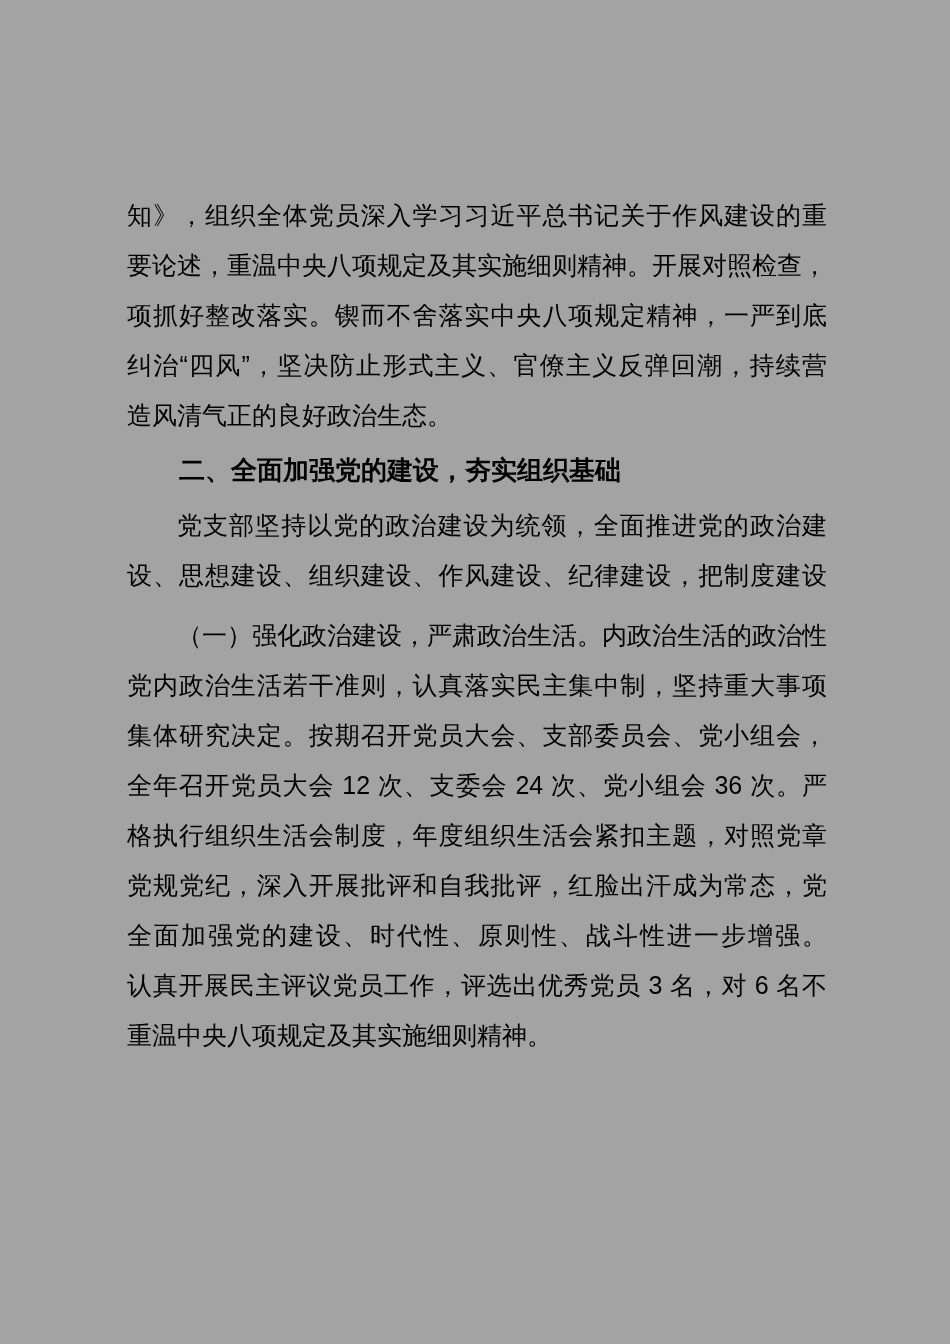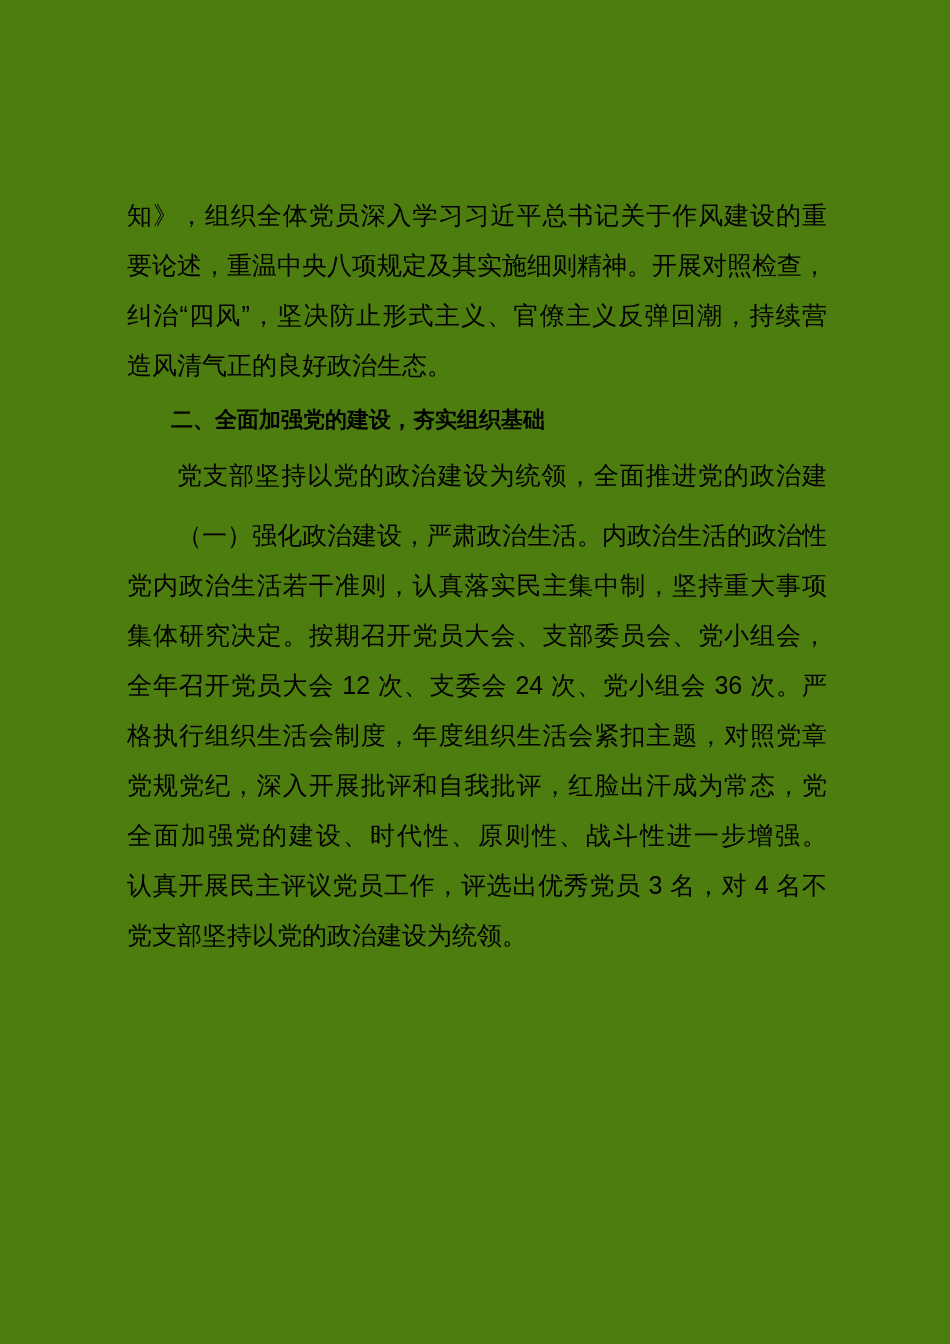--- a/index.html
+++ b/index.html
@@ -24,48 +24,50 @@
     height: 50px;
     line-height: 50px;
     color: #000000;
     text-align: justify;
     text-align-last: justify;
   }
   .line.last { text-align-last: left; }
   .line.indent { text-indent: 2em; }
   .line.heading {
     font-weight: 700;
-    font-size: 22px;
+    font-size: 26px;
     height: 60px;
     line-height: 60px;
     text-align-last: left;
   }
 </style>
 </head>
 <body>
 
-<div class="page" style="background: #4d7c0f; color: rgb(0, 0, 0); padding-left: 44px;">
+<div class="page" style="background: #a3a3a3; color: rgb(0, 0, 0); padding-left: 44px;">
   <div class="text-block">
       <div class="block">
         <div class="line body">知》，组织全体党员深入学习习近平总书记关于作风建设的重</div>
         <div class="line body">要论述，重温中央八项规定及其实施细则精神。开展对照检查，</div>
+        <div class="line body">项抓好整改落实。锲而不舍落实中央八项规定精神，一严到底</div>
         <div class="line body">纠治“四风”，坚决防止形式主义、官僚主义反弹回潮，持续营</div>
         <div class="line body last">造风清气正的良好政治生态。</div>
       </div>
       <div class="block">
         <div class="line heading indent last">二、全面加强党的建设，夯实组织基础</div>
       </div>
       <div class="block">
         <div class="line body indent">党支部坚持以党的政治建设为统领，全面推进党的政治建</div>
+        <div class="line body">设、思想建设、组织建设、作风建设、纪律建设，把制度建设</div>
       </div>
       <div class="block" style="margin-top: 10px;">
         <div class="line body indent">（一）强化政治建设，严肃政治生活。内政治生活的政治性</div>
         <div class="line body">党内政治生活若干准则，认真落实民主集中制，坚持重大事项</div>
         <div class="line body">集体研究决定。按期召开党员大会、支部委员会、党小组会，</div>
         <div class="line body">全年召开党员大会 12 次、支委会 24 次、党小组会 36 次。严</div>
         <div class="line body">格执行组织生活会制度，年度组织生活会紧扣主题，对照党章</div>
         <div class="line body">党规党纪，深入开展批评和自我批评，红脸出汗成为常态，党</div>
         <div class="line body">全面加强党的建设、时代性、原则性、战斗性进一步增强。</div>
-        <div class="line body">认真开展民主评议党员工作，评选出优秀党员 3 名，对 4 名不</div>
-        <div class="line body last">党支部坚持以党的政治建设为统领。</div>
+        <div class="line body">认真开展民主评议党员工作，评选出优秀党员 3 名，对 6 名不</div>
+        <div class="line body last">重温中央八项规定及其实施细则精神。</div>
       </div>
     </div>
 </div>
 
 </body></html>

